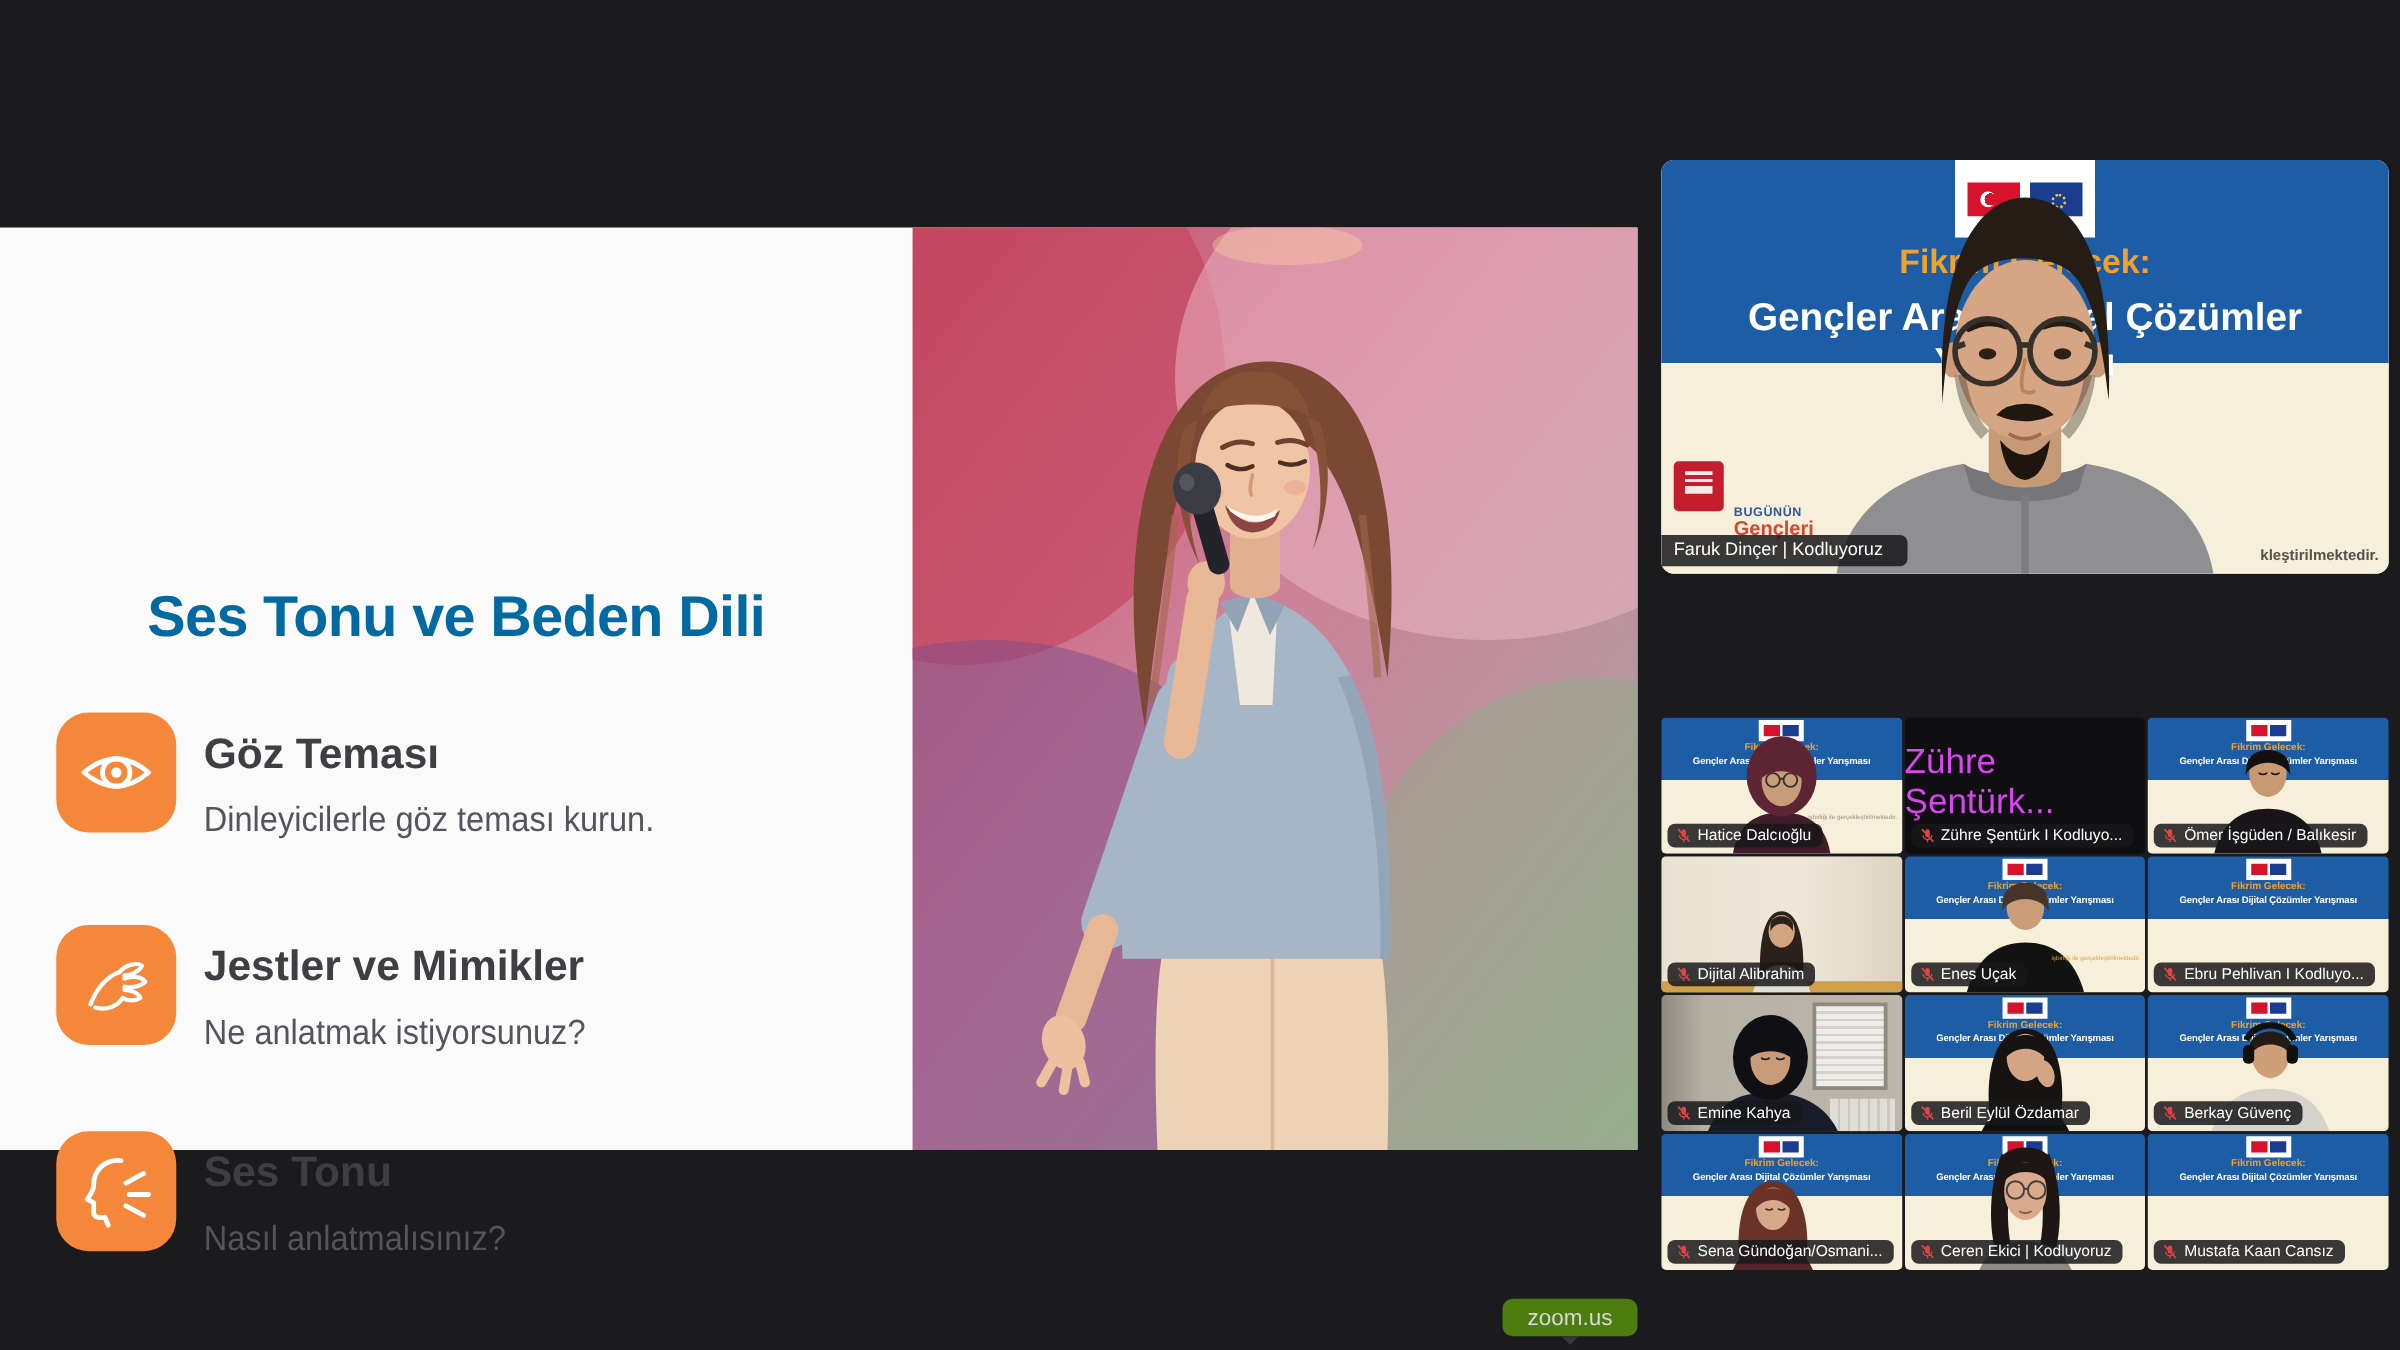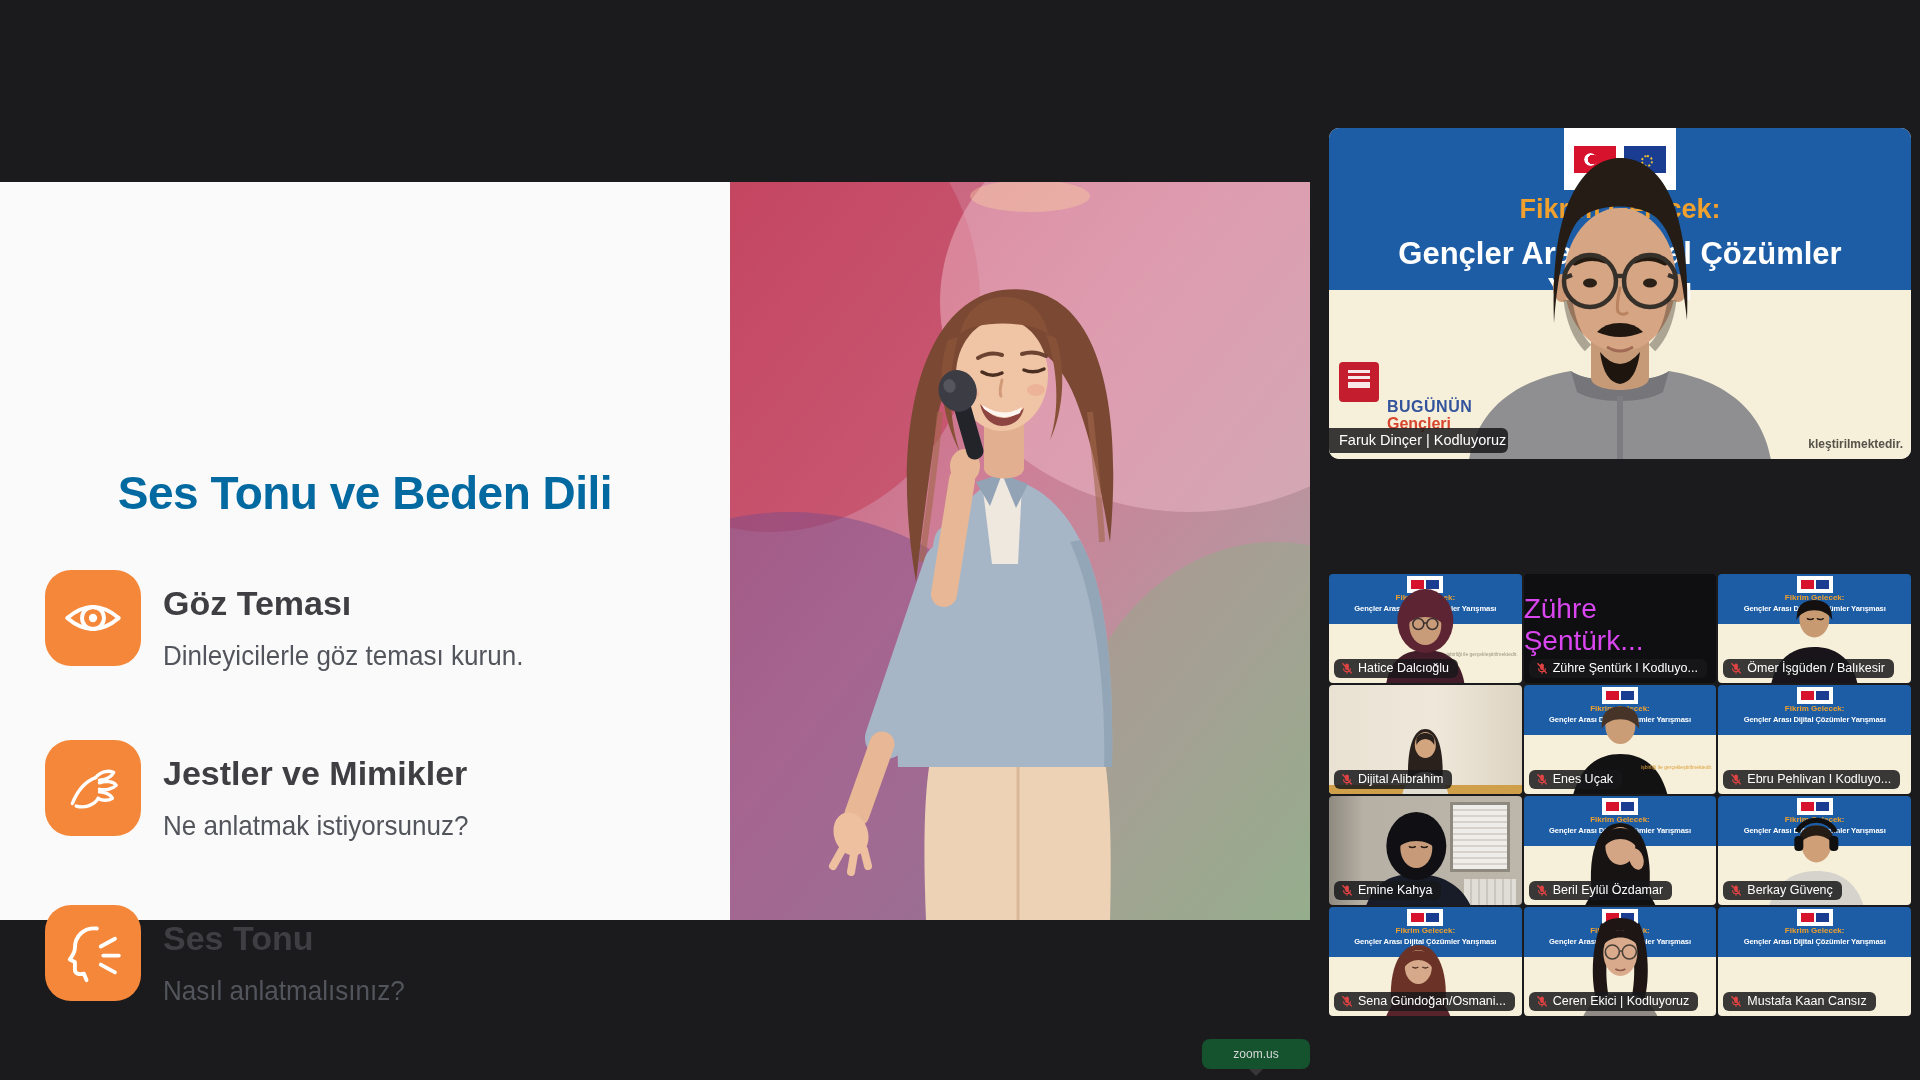--- a/index.html
+++ b/index.html
@@ -40,29 +40,29 @@
                   font-size:27px;font-weight:800;color:#f0a02c;}
   .main-video .l2{position:absolute;left:0;top:108px;width:100%;text-align:center;
                   font-size:31px;font-weight:800;color:#ffffff;}
   .faruk{position:absolute;inset:0;width:100%;height:100%;}
   .corner{position:absolute;right:8px;bottom:8px;font-size:12px;font-weight:700;color:#55524a;}
   .logos{position:absolute;left:10px;bottom:26px;display:flex;gap:8px;align-items:flex-start;}
   .logo-sq{width:40px;height:40px;border-radius:4px;background:#c41e2e;position:relative;}
   .logo-sq::after{content:"";position:absolute;left:9px;top:8px;width:22px;height:18px;
        background:linear-gradient(#fff 0 3px,transparent 3px 6px,#fff 6px 9px,transparent 9px 12px,#fff 12px 15px);opacity:.9;}
   .logo-txt{display:flex;flex-direction:column;line-height:1.05;}
-  .logo-txt b{font-size:16px;color:#33549c;letter-spacing:.5px;margin-top:37px;}
+  .logo-txt b{font-size:10px;color:#33549c;letter-spacing:.5px;margin-top:37px;}
   .logo-txt i{font-style:normal;font-size:16px;font-weight:700;color:#d6452f;}
 
   
   .tag{position:absolute;left:5px;bottom:5px;display:inline-flex;align-items:center;gap:5px;
        background:rgba(24,24,26,.85);border-radius:6px;padding:2px 9px 3px 7px;
        font-size:12.5px;color:#fff;white-space:nowrap;max-width:calc(100% - 12px);overflow:hidden;}
   .tag svg{flex:0 0 auto;}
-  .main-tag{left:0;bottom:6px;font-size:14.5px;border-radius:0 6px 6px 0;padding:4px 2px 5px 10px;}
+  .main-tag{left:0;bottom:6px;font-size:14.5px;border-radius:0 6px 6px 0;padding:4px 20px 5px 10px;}
 
   
   .grid{position:absolute;left:1329px;top:574px;width:582px;height:442px;display:grid;
         grid-template-columns:repeat(3,1fr);grid-template-rows:repeat(4,1fr);gap:2px;}
   .tile{position:relative;overflow:hidden;background:#0f0f11;border-radius:4px;}
   .tile .vbg{background:linear-gradient(180deg,#1d5da5 0,#1d5da5 46%,#f6efd9 46%,#f6efd9 100%);}
   .tile .flags{top:2px;width:36px;height:17px;gap:2px;}
   .tile .fl{width:13px;height:9px;}
   .tile .l1{position:absolute;left:0;top:19px;width:100%;text-align:center;
             font-size:8px;font-weight:800;color:#f0a02c;}
@@ -77,21 +77,21 @@
   .room-a .band{position:absolute;left:0;bottom:0;width:100%;height:9px;background:#cfa049;}
   .room-b{position:absolute;inset:0;background:linear-gradient(90deg,#8f8a80 0,#b6b0a5 18%,#bcb6ab 100%);}
   .room-b .window{position:absolute;right:12px;top:6px;width:54px;height:64px;background:#8f8a80;padding:3px;}
   .room-b .window .blinds{width:100%;height:100%;
       background:repeating-linear-gradient(180deg,#efedea 0 4px,#d6d2cb 4px 6px);}
   .room-b .radiator{position:absolute;right:6px;bottom:0;width:52px;height:26px;
       background:repeating-linear-gradient(90deg,#e0ddd7 0 6px,#cbc7c0 6px 8px);}
 
   
   .tooltip{position:absolute;left:1202px;top:1039px;min-width:92px;height:30px;line-height:30px;
-           text-align:center;background:#14532d;color:#d8d8d8;font-size:12px;border-radius:8px;
+           text-align:center;background:#4d7c0f;color:#d8d8d8;font-size:18px;border-radius:8px;
            padding:0 8px;}
   .tooltip::after{content:"";position:absolute;left:50%;transform:translateX(-50%);top:100%;
            border:7px solid transparent;border-top-color:#37373a;}
 </style>
 </head>
 <body>
 
 <div id="stage">
 
   <section class="slide">

